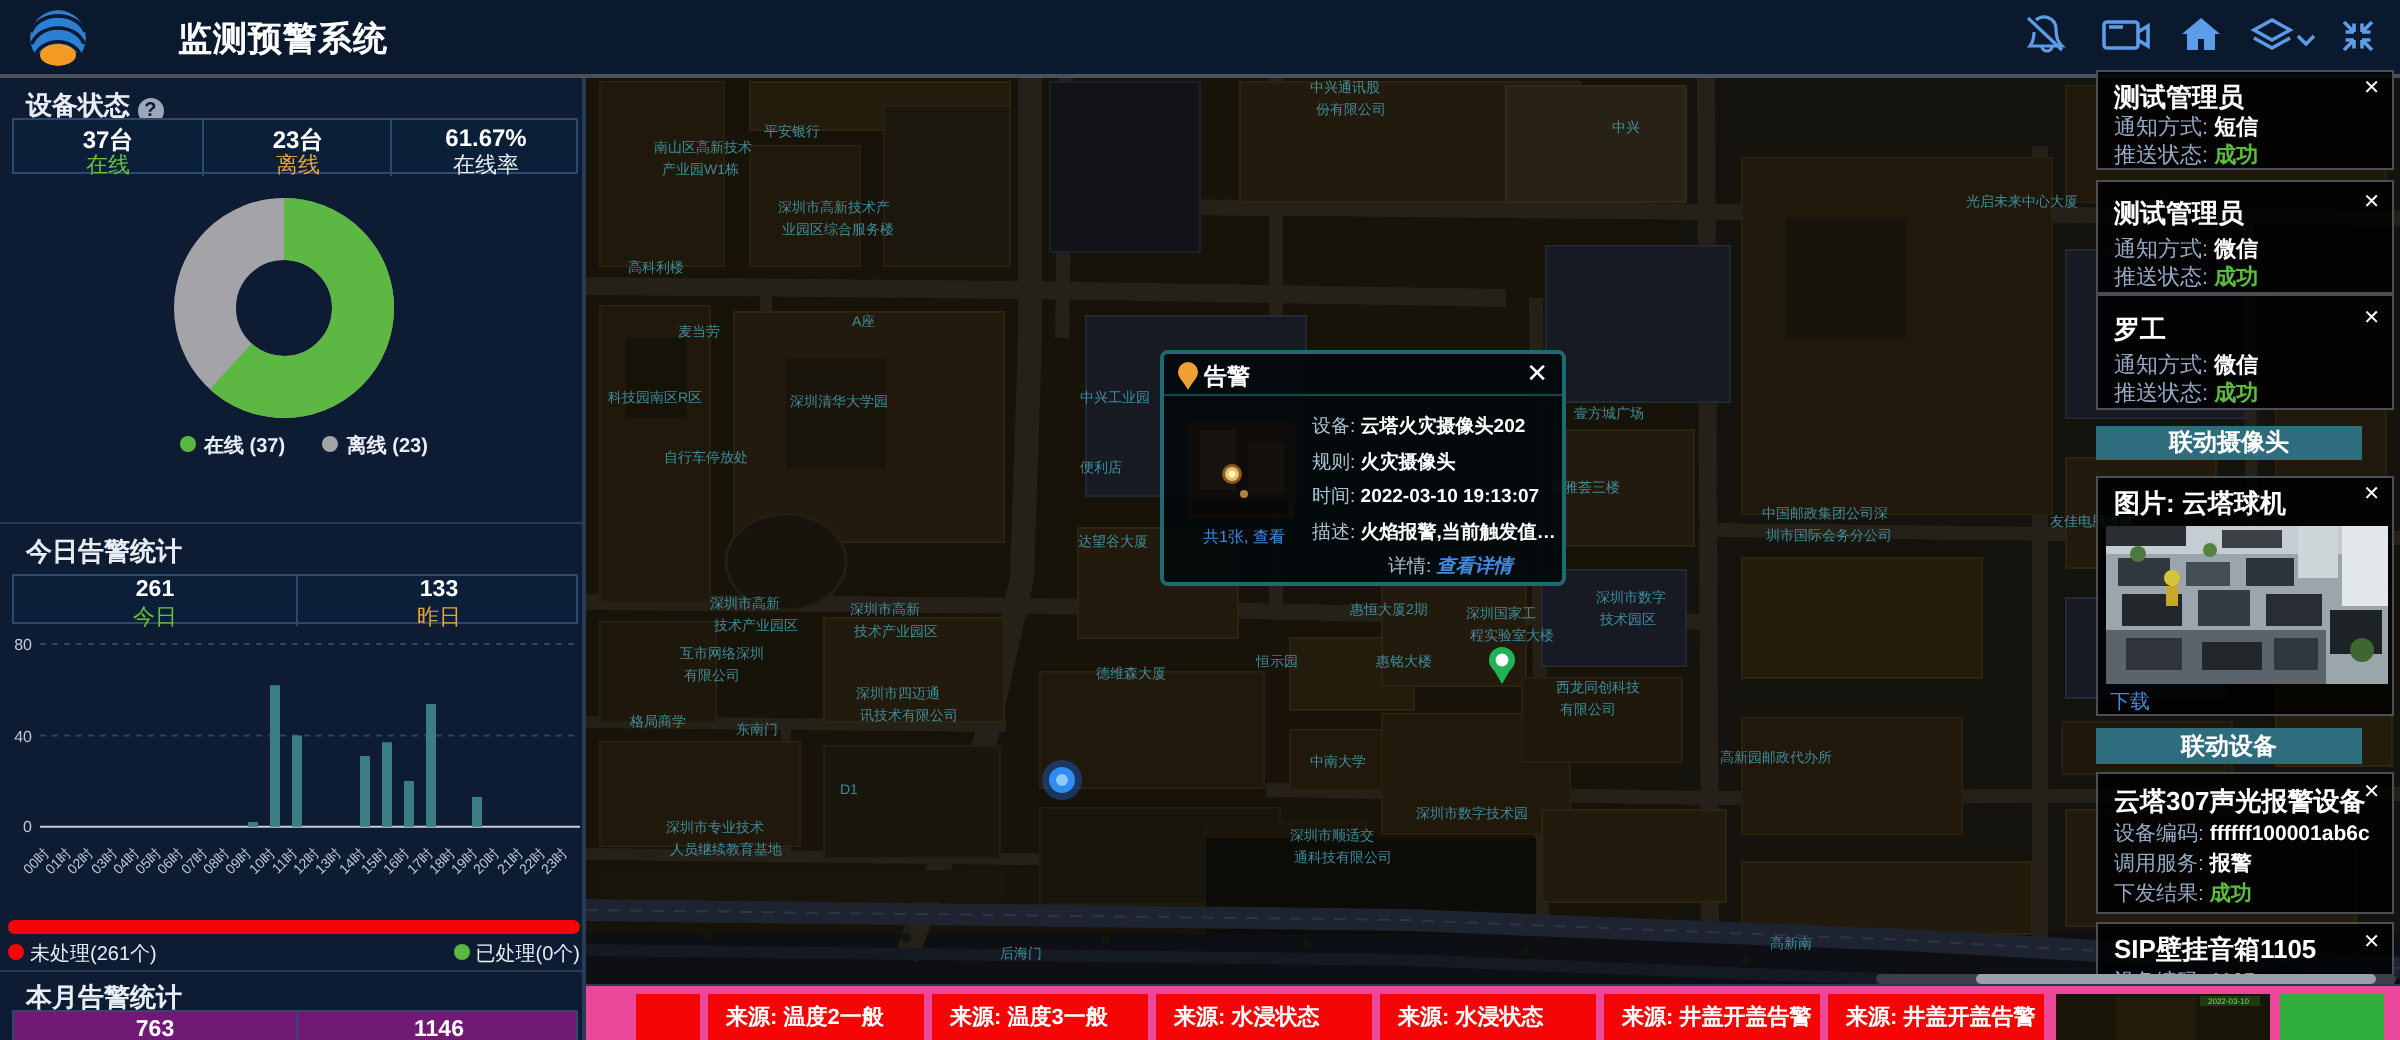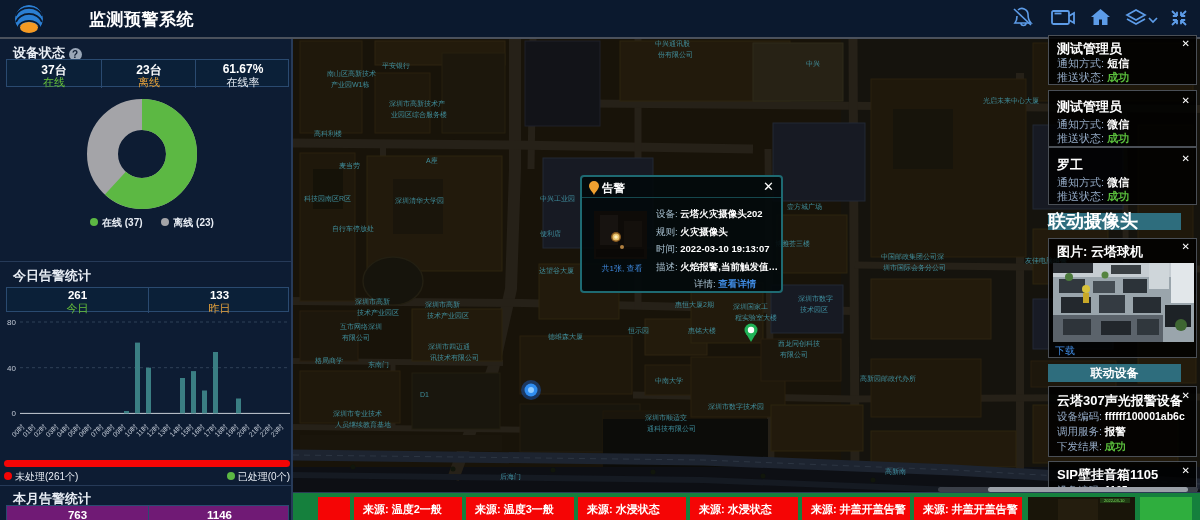--- a/index.html
+++ b/index.html
@@ -346,21 +346,21 @@
     <rect x="2" y="38" width="48" height="8" fill="#0a0806"></rect>
   </svg>
 
   <div class="abs" style="left:10px; top:86px; width:60px; font-size:8px; color:#3f8ae0; text-align:center;">共1张, 查看</div>
 
   <div class="abs" style="left:74px; top:28px; font-size:9.5px; line-height:17.5px; white-space:nowrap;">
     <div><span style="color:#a8c0d0;">设备:</span> <b style="color:#fff;margin-top:40px;">云塔火灾摄像头202</b></div>
     <div><span style="color:#a8c0d0;">规则:</span> <b style="color:#fff;">火灾摄像头</b></div>
     <div><span style="color:#a8c0d0;">时间:</span> <b style="color:#fff;">2022-03-10 19:13:07</b></div>
     <div><span style="color:#a8c0d0;">描述:</span> <b style="color:#fff;">火焰报警,当前触发值…</b></div>
-    <div><span style="color:#a8c0d0;margin-left:38px;">详情:</span> <b style="color:#3f8ae0;">查看详情</b></div>
+    <div><span style="color:#a8c0d0;margin-left:38px;">详情:</span> <b style="color:#3f8ae0;font-style:italic;">查看详情</b></div>
   </div>
 </div>
 
 <div class="abs" id="rightbar" style="left:1048px; top:33px; width:149px; height:459px; font-family:'Liberation Sans',sans-serif;">
 
   <div class="abs" style="left:0; top:2px; width:149px; height:50px; background:rgba(0,0,0,0.85); border:1px solid #4a4f56;">
     <div class="abs" style="left:8px; top:4px; font-size:13px; font-weight:bold; color:#fff;">测试管理员</div>
     <div class="abs" style="left:8px; top:20px; font-size:11px;"><span style="color:#93a9c4;">通知方式:</span> <b style="color:#fff;">短信</b></div>
     <div class="abs" style="left:8px; top:34px; font-size:11px;"><span style="color:#93a9c4;">推送状态:</span> <b style="color:#5abe3c;">成功</b></div>
     <span class="abs" style="right:6px; top:2px; color:#fff; font-size:10px;">✕</span>
@@ -373,21 +373,21 @@
     <span class="abs" style="right:6px; top:4px; color:#fff; font-size:10px;">✕</span>
   </div>
 
   <div class="abs" style="left:0; top:114px; width:149px; height:58px; background:rgba(0,0,0,0.85); border:1px solid #4a4f56;">
     <div class="abs" style="left:8px; top:8px; font-size:13px; font-weight:bold; color:#fff;">罗工</div>
     <div class="abs" style="left:8px; top:27px; font-size:11px;"><span style="color:#93a9c4;">通知方式:</span> <b style="color:#fff;">微信</b></div>
     <div class="abs" style="left:8px; top:41px; font-size:11px;"><span style="color:#93a9c4;">推送状态:</span> <b style="color:#5abe3c;">成功</b></div>
     <span class="abs" style="right:6px; top:5px; color:#fff; font-size:10px;">✕</span>
   </div>
 
-  <div class="abs" style="left:0; top:180px; width:133px; height:17px; background:#2e6d7d; color:#fff; font-size:18px; font-weight:bold; text-align:left; line-height:17px;">联动摄像头</div>
+  <div class="abs" style="left:0; top:180px; width:133px; height:17px; background:#2e6d7d; color:#fff; font-size:12px; font-weight:bold; text-align:center; line-height:17px;">联动摄像头</div>
 
   <div class="abs" style="left:0; top:205px; width:149px; height:120px; background:rgba(0,0,0,0.85); border:1px solid #4a4f56;">
     <div class="abs" style="left:8px; top:4px; font-size:13px; font-weight:bold; color:#fff;">图片: 云塔球机</div>
     <span class="abs" style="right:6px; top:2px; color:#fff; font-size:10px;">✕</span>
 
     <svg class="abs" style="left:4px; top:24px;" width="141" height="79" viewBox="0 0 141 79">
       <rect width="141" height="79" fill="#9aa5ac"></rect>
       <rect x="0" y="0" width="141" height="14" fill="#c6cdd2"></rect>
       <rect x="0" y="0" width="40" height="10" fill="#2a2e33"></rect>
       <rect x="58" y="2" width="30" height="9" fill="#3a4044"></rect>
@@ -426,21 +426,21 @@
   <div class="abs" style="left:0; top:428px; width:149px; height:31px; background:rgba(0,0,0,0.85); border:1px solid #4a4f56; overflow:hidden;">
     <div class="abs" style="left:8px; top:4px; font-size:13px; font-weight:bold; color:#fff;">SIP壁挂音箱1105</div>
     <div class="abs" style="left:8px; top:22px; font-size:10.5px;"><span style="color:#93a9c4;">设备编码:</span> <b style="color:#fff;">1105</b></div>
     <span class="abs" style="right:6px; top:3px; color:#fff; font-size:10px;">✕</span>
   </div>
 </div>
 
 <div class="abs" style="left:938px; top:487px; width:260px; height:5px; background:#3a3f48; border-radius:3px;"></div>
 <div class="abs" style="left:988px; top:487px; width:200px; height:5px; background:#9aa0a8; border-radius:3px;"></div>
 
-<div class="abs" id="bottombar" style="left:293px; top:492px; width:907px; height:28px; background:#15803d; border-top:1px solid #2b3b55;">
+<div class="abs" id="bottombar" style="left:293px; top:492px; width:907px; height:28px; background:#ec4899; border-top:1px solid #2b3b55;">
 
   <div class="abs" style="left:25px; top:4px; width:32px; height:24px; background:#f50505;"></div>
 
   <div class="abs" style="left:61px; top:4px; width:108px; height:24px; background:#f50505; color:#fff; font-size:11px; font-weight:bold; line-height:24px; padding-left:9px; overflow:hidden;">来源: 温度2一般</div>
 
   <div class="abs" style="left:173px; top:4px; width:108px; height:24px; background:#f50505; color:#fff; font-size:11px; font-weight:bold; line-height:24px; padding-left:9px; overflow:hidden;">来源: 温度3一般</div>
 
   <div class="abs" style="left:285px; top:4px; width:108px; height:24px; background:#f50505; color:#fff; font-size:11px; font-weight:bold; line-height:24px; padding-left:9px; overflow:hidden;">来源: 水浸状态</div>
 
   <div class="abs" style="left:397px; top:4px; width:108px; height:24px; background:#f50505; color:#fff; font-size:11px; font-weight:bold; line-height:24px; padding-left:9px; overflow:hidden;">来源: 水浸状态</div>

